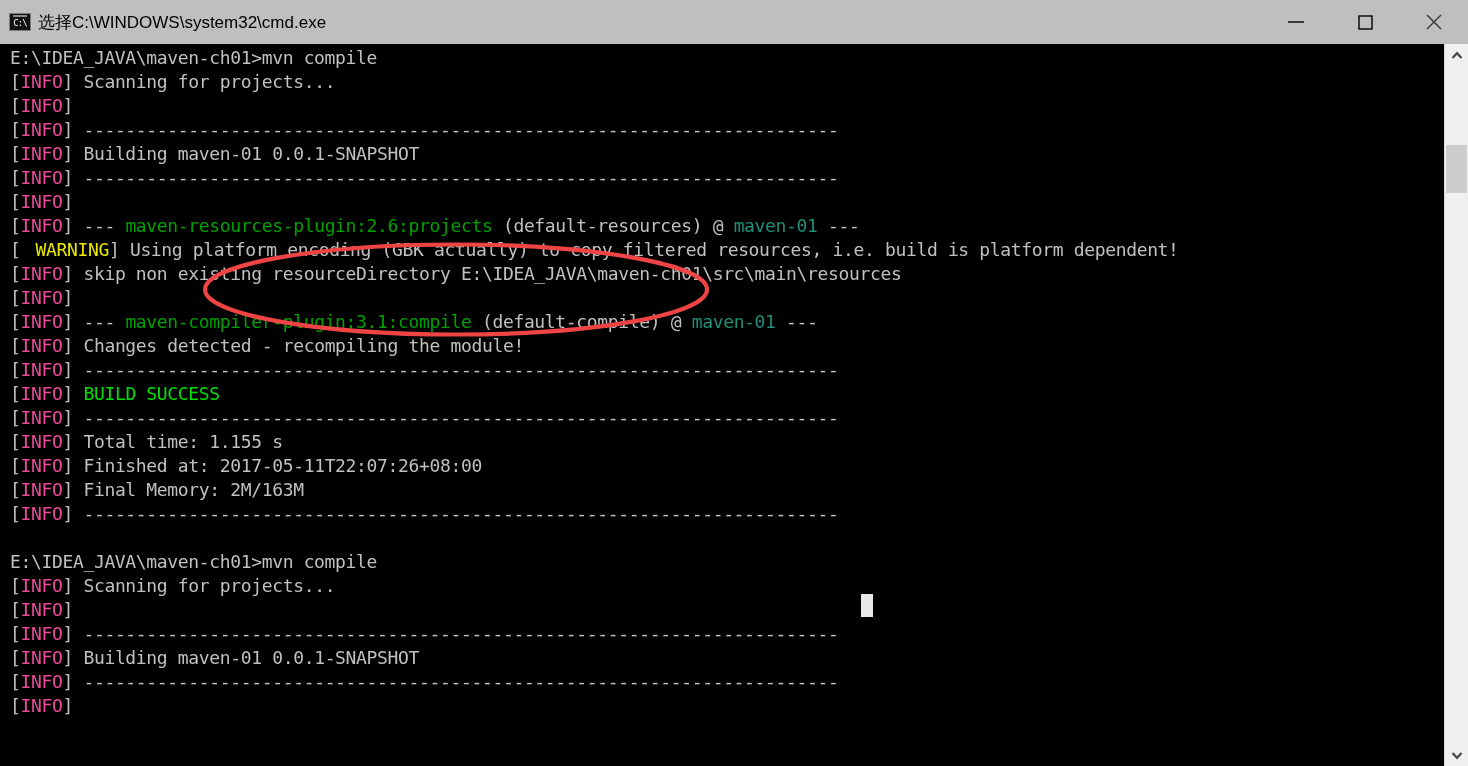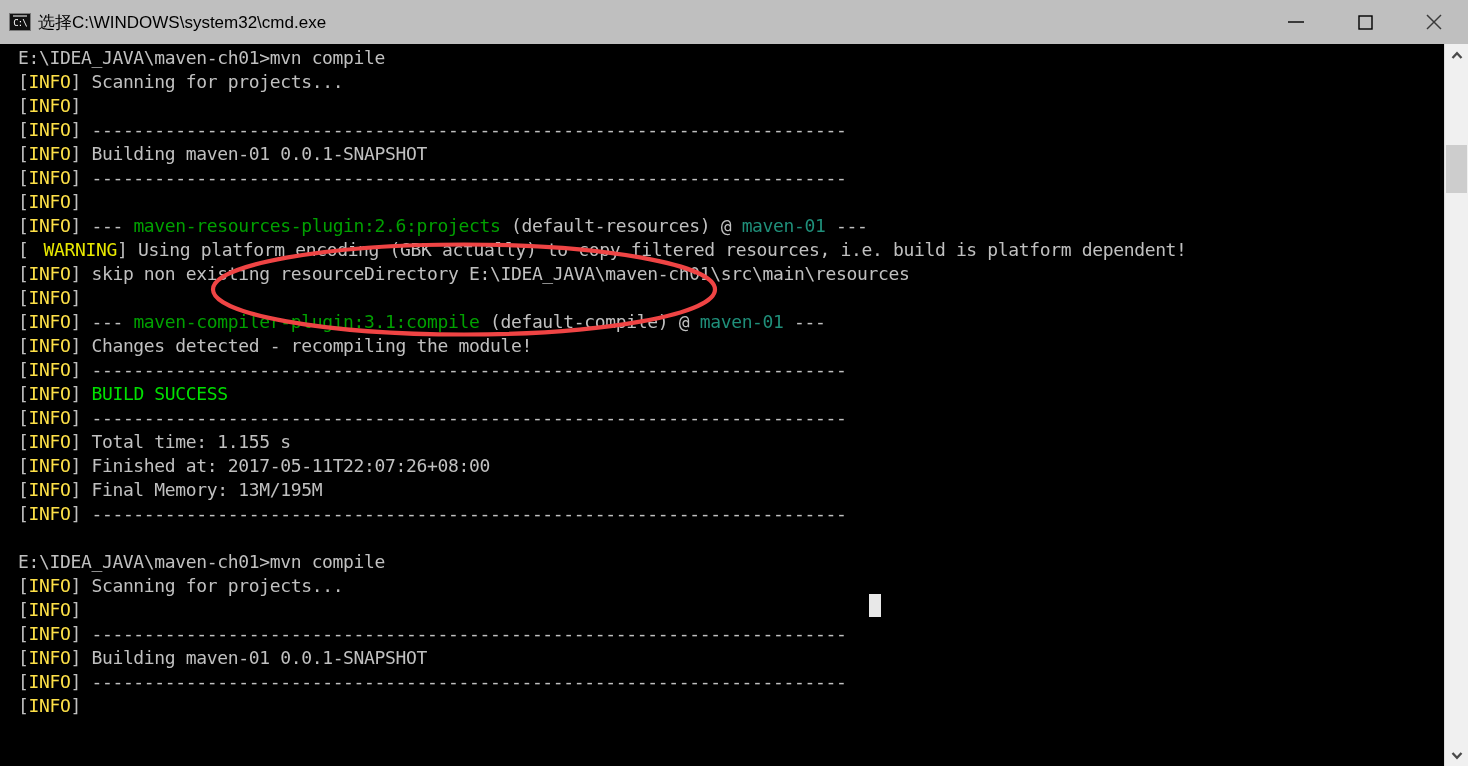--- a/index.html
+++ b/index.html
@@ -75,21 +75,21 @@
     height: 44px;
     display: flex;
     align-items: center;
     justify-content: center;
   }
   .winbtn svg { display: block; }
 
   
   #terminal {
     position: absolute;
-    left: 16px;
+    left: 8px;
     top: 44px;
     width: 1444px;
     height: 722px;
     background: #000000;
     overflow: hidden;
   }
   #console-lines {
     position: absolute;
     left: 2px;
     top: 2px;
@@ -98,21 +98,21 @@
   .line {
     height: 24px;
     line-height: 24px;
     font-family: "DejaVu Sans Mono", monospace;
     font-size: 18px;
     white-space: pre;
     color: #c0c0c0;
     letter-spacing: -0.35px;
   }
   .c-white   { color: #c0c0c0; }
-  .c-blue    { color: #fde047; }
+  .c-blue    { color: #ec4899; }
   .c-yellow  { color: #e8e800; margin-left: 15px; }
   .c-green   { color: #00a000; }
   .c-lime    { color: #00e000; }
   .c-teal    { color: #1f8f7a; }
   .c-bracket { color: #c0c0c0; }
 
   
   #cursor-block {
     position: absolute;
     left: 853px;
@@ -212,21 +212,21 @@
         <div class="line"><span class="c-bracket">[</span><span class="c-yellow">WARNING</span><span class="c-white">] Using platform encoding (GBK actually) to copy filtered resources, i.e. build is platform dependent!</span></div>
         <div class="line"><span class="c-bracket">[</span><span class="c-blue">INFO</span><span class="c-white">] skip non existing resourceDirectory E:\IDEA_JAVA\maven-ch01\src\main\resources</span></div>
         <div class="line"><span class="c-bracket">[</span><span class="c-blue">INFO</span><span class="c-white">] </span></div>
         <div class="line"><span class="c-bracket">[</span><span class="c-blue">INFO</span><span class="c-white">] --- </span><span class="c-green">maven-compiler-plugin:3.1:compile</span><span class="c-white"> (default-compile) @ </span><span class="c-teal">maven-01</span><span class="c-white"> ---</span></div>
         <div class="line"><span class="c-bracket">[</span><span class="c-blue">INFO</span><span class="c-white">] Changes detected - recompiling the module!</span></div>
         <div class="line"><span class="c-bracket">[</span><span class="c-blue">INFO</span><span class="c-white">] ------------------------------------------------------------------------</span></div>
         <div class="line"><span class="c-bracket">[</span><span class="c-blue">INFO</span><span class="c-white">] </span><span class="c-lime">BUILD SUCCESS</span></div>
         <div class="line"><span class="c-bracket">[</span><span class="c-blue">INFO</span><span class="c-white">] ------------------------------------------------------------------------</span></div>
         <div class="line"><span class="c-bracket">[</span><span class="c-blue">INFO</span><span class="c-white">] Total time: 1.155 s</span></div>
         <div class="line"><span class="c-bracket">[</span><span class="c-blue">INFO</span><span class="c-white">] Finished at: 2017-05-11T22:07:26+08:00</span></div>
-        <div class="line"><span class="c-bracket">[</span><span class="c-blue">INFO</span><span class="c-white">] Final Memory: 13M/195M</span></div>
+        <div class="line"><span class="c-bracket">[</span><span class="c-blue">INFO</span><span class="c-white">] Final Memory: 2M/163M</span></div>
         <div class="line"><span class="c-bracket">[</span><span class="c-blue">INFO</span><span class="c-white">] ------------------------------------------------------------------------</span></div>
         <div class="line"><span class="c-white"></span></div>
         <div class="line"><span class="c-white">E:\IDEA_JAVA\maven-ch01&gt;mvn compile</span></div>
         <div class="line"><span class="c-bracket">[</span><span class="c-blue">INFO</span><span class="c-white">] Scanning for projects...</span></div>
         <div class="line"><span class="c-bracket">[</span><span class="c-blue">INFO</span><span class="c-white">] </span></div>
         <div class="line"><span class="c-bracket">[</span><span class="c-blue">INFO</span><span class="c-white">] ------------------------------------------------------------------------</span></div>
         <div class="line"><span class="c-bracket">[</span><span class="c-blue">INFO</span><span class="c-white">] Building maven-01 0.0.1-SNAPSHOT</span></div>
         <div class="line"><span class="c-bracket">[</span><span class="c-blue">INFO</span><span class="c-white">] ------------------------------------------------------------------------</span></div>
         <div class="line"><span class="c-bracket">[</span><span class="c-blue">INFO</span><span class="c-white">]</span></div>
       </div>

